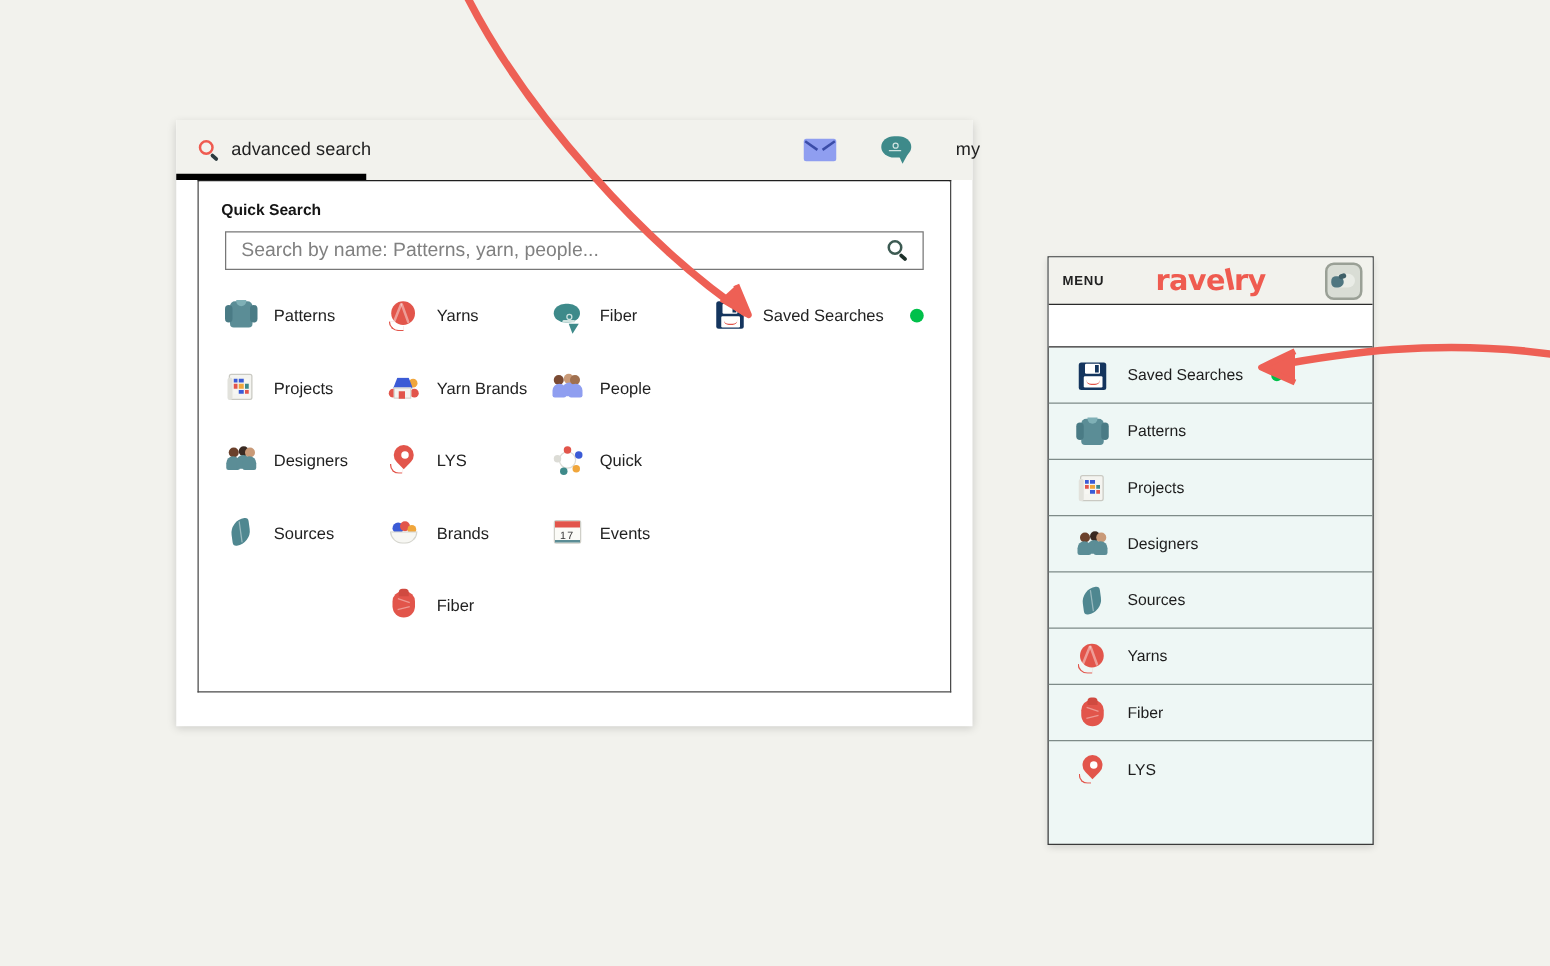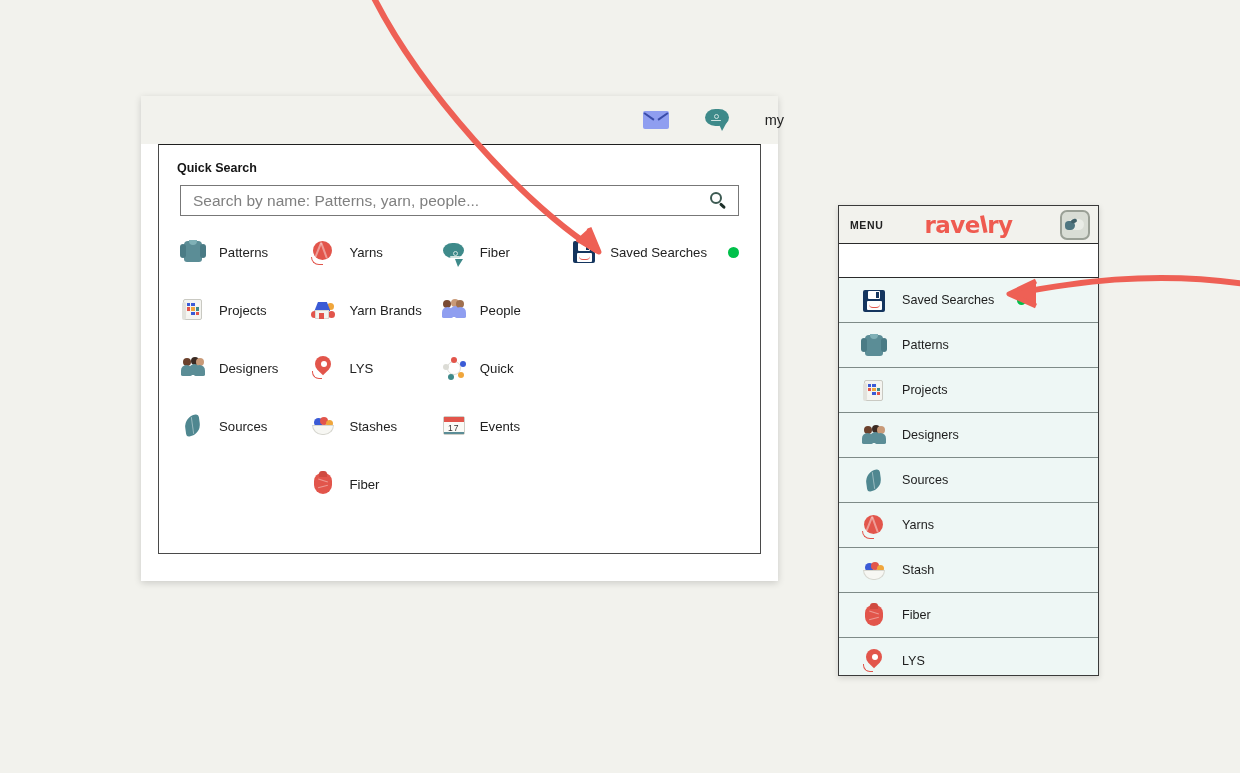--- a/index.html
+++ b/index.html
@@ -204,20 +204,28 @@
   .arrows{position:absolute;inset:0;pointer-events:none;}
 </style>
 </head>
 <body>
 
 <div class="stage">
 
   <div class="search-window">
 
     <div class="sw-topbar">
+      <div class="sw-tab">
+        <span class="mag">
+          <span class="ring"></span>
+            <span class="hdl"></span>
+        </span>
+        <span class="lbl">advanced search</span>
+        <span class="underline"></span>
+      </div>
 
       <div class="topbar-right">
         <span class="env">
           <span class="body"></span>
             <span class="flapA"></span>
             <span class="flapB"></span>
         </span>
         <span class="chat">
           <span class="bub"></span>
             <span class="eye"></span>
@@ -385,21 +393,21 @@
           </div>
           <div class="cell">
             <span class="ico">
               <span class="i-stash">
                 <i style="background:#3b5bd6;width:9px;height:9px;left:2px;top:1px"></i>
                 <i style="background:#e2554b;width:8px;height:8px;left:8px;top:0px"></i>
                 <i style="background:#f0a63c;width:7px;height:7px;left:14px;top:3px"></i>
                 <span class="bowl"></span>
               </span>
             </span>
-            <span class="txt">Stashes</span>
+            <span class="txt">Brands</span>
           </div>
           <div class="cell">
             <span class="ico">
               <span class="i-cal">
                 <span class="top"></span>
                 <span class="d">17</span>
                 <span class="bot"></span>
               </span>
             </span>
             <span class="txt">Events</span>
@@ -503,31 +511,20 @@
             <span class="i-yarn">
               <span class="w1"></span>
               <span class="w2"></span>
               <span class="tl"></span>
             </span>
           </span>
           <span class="txt">Yarns</span>
         </div>
         <div class="mp-item">
           <span class="ico">
-            <span class="i-stash">
-              <i style="background:#3b5bd6;width:9px;height:9px;left:2px;top:1px"></i>
-              <i style="background:#e2554b;width:8px;height:8px;left:8px;top:0px"></i>
-              <i style="background:#f0a63c;width:7px;height:7px;left:14px;top:3px"></i>
-              <span class="bowl"></span>
-            </span>
-          </span>
-          <span class="txt">Stash</span>
-        </div>
-        <div class="mp-item">
-          <span class="ico">
             <span class="i-fiber">
               <span class="tie"></span>
               <span class="t1"></span>
               <span class="t2"></span>
             </span>
           </span>
           <span class="txt">Fiber</span>
         </div>
         <div class="mp-item">
           <span class="ico">

